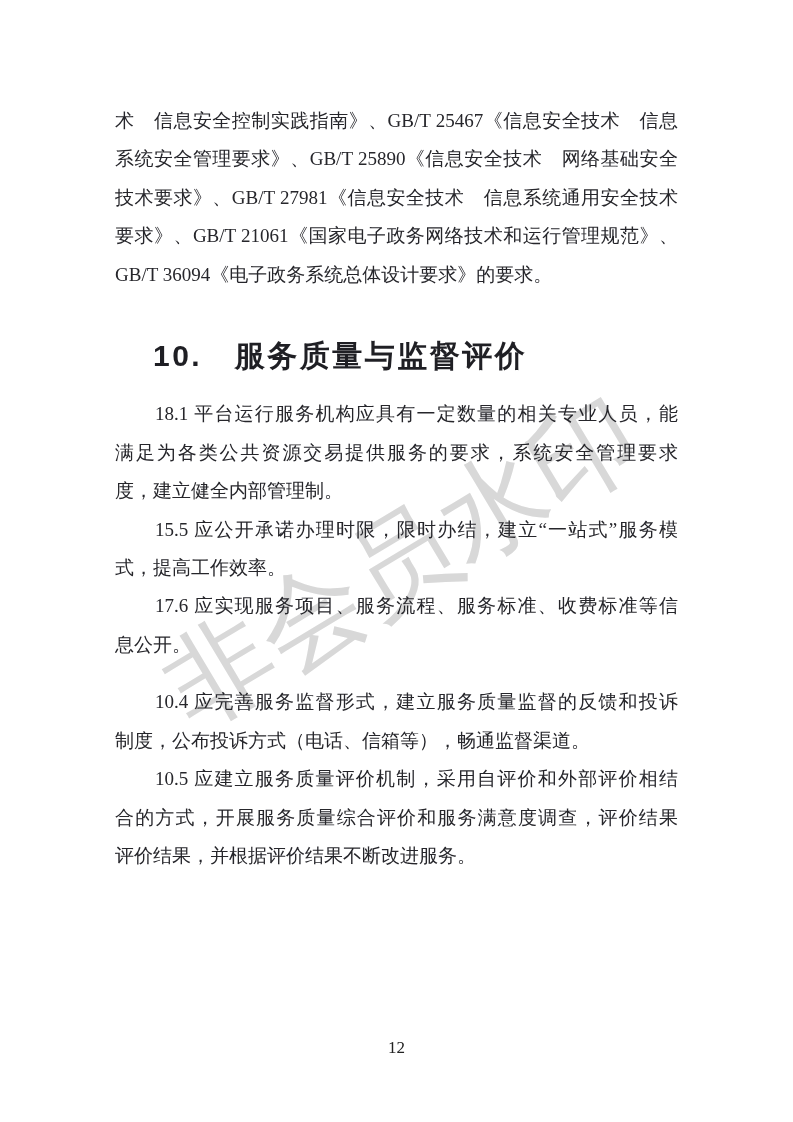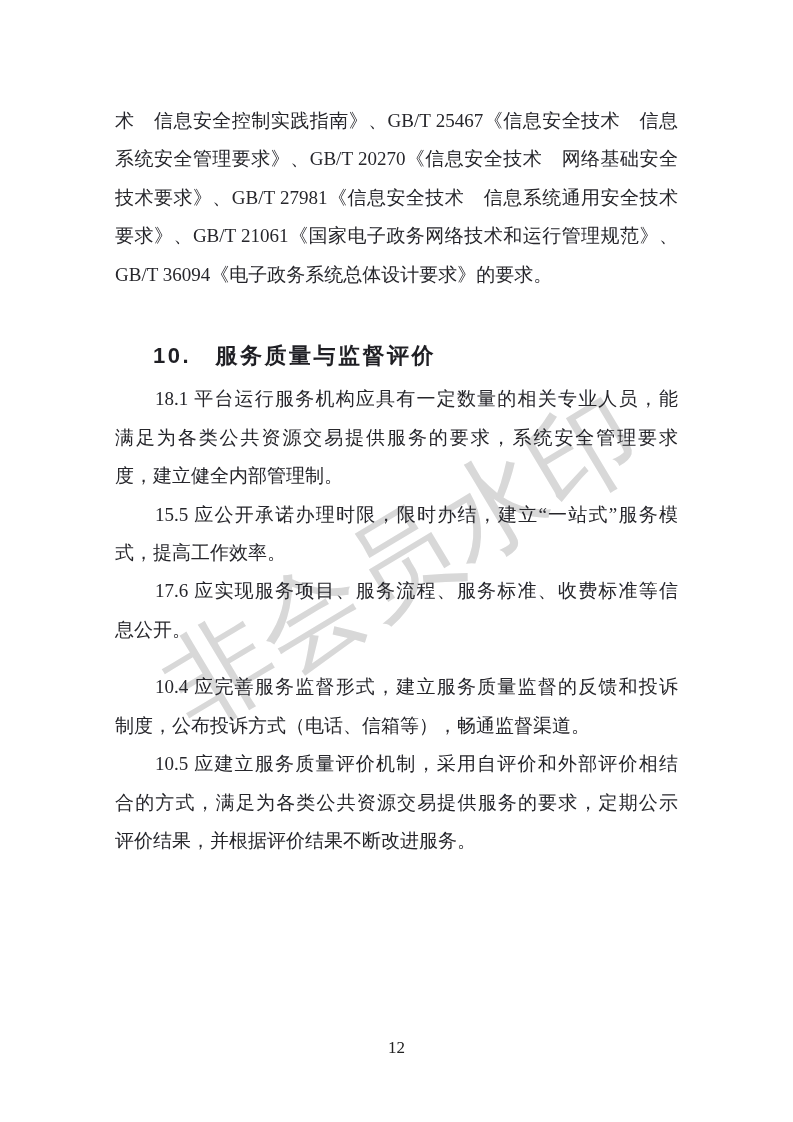--- a/index.html
+++ b/index.html
@@ -45,25 +45,25 @@
     text-align: left;
   }
   .line.just {
     text-align: justify;
     text-align-last: justify;
   }
   .line.first {
     text-indent: 40px;
   }
   .heading {
-    margin: 43px 0 5px 0;
+    margin: 43px 0 20px 0;
     padding-left: 38px;
     font-family: "Liberation Sans", "DejaVu Sans", sans-serif;
     font-weight: bold;
-    font-size: 22px;
+    font-size: 30px;
     letter-spacing: 2.5px;
     line-height: 38.4px;
     color: #1f1f24;
   }
   .sec.gap { margin-top: 19px; }
   .pagenum {
     position: absolute;
     left: 0;
     top: 1040px;
     width: 100%;
@@ -77,21 +77,21 @@
 <body>
 
 <div class="page">
 
   <div class="watermark">非会员水印</div>
 
   <div class="content">
 
     <div class="para">
       <div class="line just">术　信息安全控制实践指南》、GB/T 25467《信息安全技术　信息</div>
-      <div class="line just">系统安全管理要求》、GB/T 20270《信息安全技术　网络基础安全</div>
+      <div class="line just">系统安全管理要求》、GB/T 25890《信息安全技术　网络基础安全</div>
       <div class="line just">技术要求》、GB/T 27981《信息安全技术　信息系统通用安全技术</div>
       <div class="line just">要求》、GB/T 21061《国家电子政务网络技术和运行管理规范》、</div>
       <div class="line">GB/T 36094《电子政务系统总体设计要求》的要求。</div>
     </div>
 
     <div class="heading">10.　服务质量与监督评价</div>
 
     <div class="para sec">
       <div class="line just first">18.1 平台运行服务机构应具有一定数量的相关专业人员，能</div>
       <div class="line just">满足为各类公共资源交易提供服务的要求，系统安全管理要求</div>
@@ -108,21 +108,21 @@
       <div class="line">息公开。</div>
     </div>
 
     <div class="para sec gap">
       <div class="line just first">10.4 应完善服务监督形式，建立服务质量监督的反馈和投诉</div>
       <div class="line">制度，公布投诉方式（电话、信箱等），畅通监督渠道。</div>
     </div>
 
     <div class="para sec">
       <div class="line just first">10.5 应建立服务质量评价机制，采用自评价和外部评价相结</div>
-      <div class="line just">合的方式，满足为各类公共资源交易提供服务的要求，定期公示</div>
+      <div class="line just">合的方式，开展服务质量综合评价和服务满意度调查，评价结果</div>
       <div class="line">评价结果，并根据评价结果不断改进服务。</div>
     </div>
 
   </div>
 
   <div class="pagenum">12</div>
 
 </div>
 
 </body></html>

